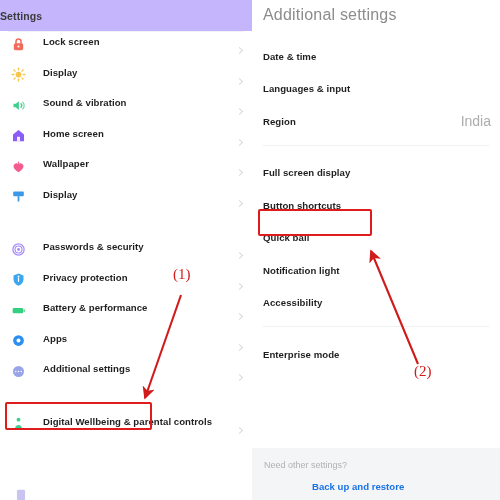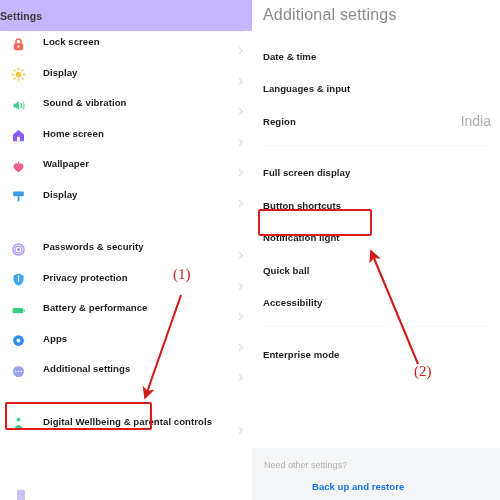--- a/index.html
+++ b/index.html
@@ -312,24 +312,24 @@
 
       <div class="r-divider"></div>
 
       <div class="r-row">
         <span class="r-label">Full screen display</span>
       </div>
       <div class="r-row">
         <span class="r-label">Button shortcuts</span>
       </div>
       <div class="r-row">
+        <span class="r-label">Quick ball</span>
+      </div>
+      <div class="r-row">
         <span class="r-label">Notification light</span>
-      </div>
-      <div class="r-row">
-        <span class="r-label">Quick ball</span>
       </div>
       <div class="r-row">
         <span class="r-label">Accessibility</span>
       </div>
 
       <div class="r-divider"></div>
 
       <div class="r-row">
         <span class="r-label">Enterprise mode</span>
       </div>

